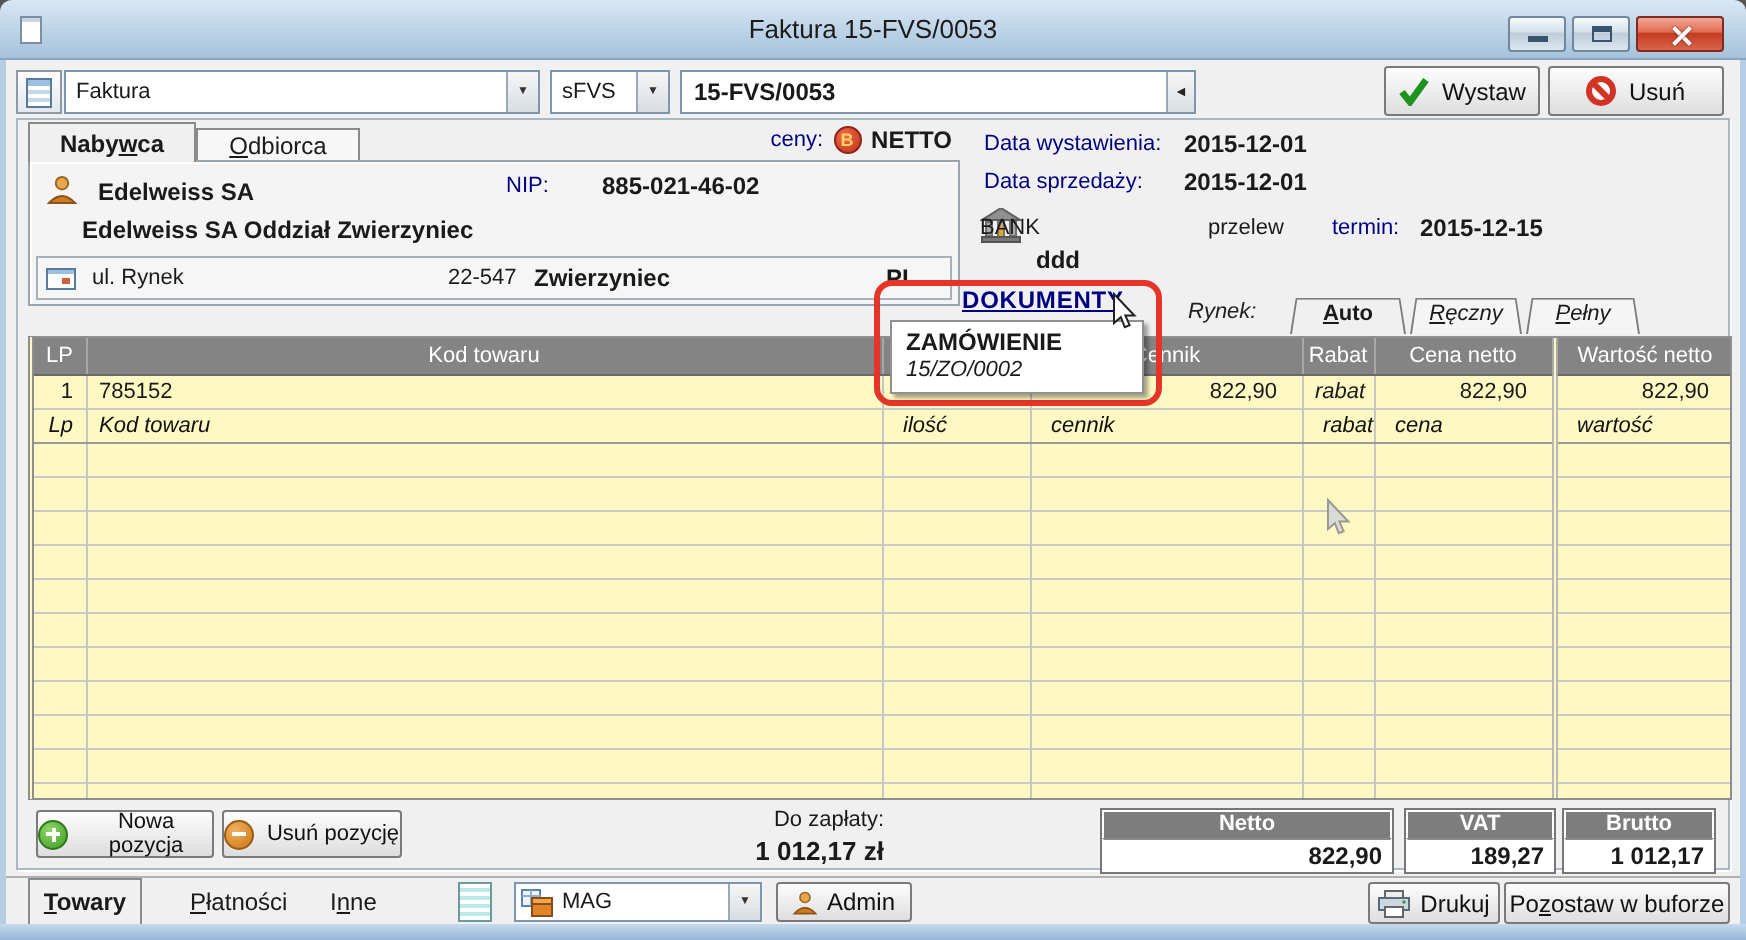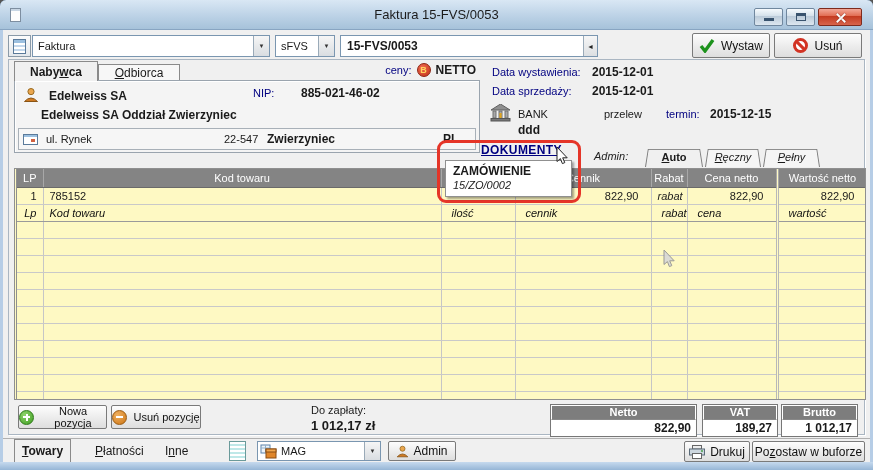--- a/index.html
+++ b/index.html
@@ -93,21 +93,21 @@
   .addr-postal { position:absolute; left:205px; }
   .addr-city { position:absolute; left:248px; font-weight:bold; font-size:12px; }
   .addr-country { position:absolute; left:424px; font-weight:bold; font-size:12px; }
 
   
   .det-label { position:absolute; color:#000080; }
   .det-value { position:absolute; font-weight:bold; font-size:12px; }
   .lbl-issue { left:492px; top:66px; } .val-issue { left:592px; top:65px; }
   .lbl-sale  { left:492px; top:85px; } .val-sale  { left:592px; top:84px; }
   .bank-icon { position:absolute; left:490px; top:104px; }
-  .val-bank { position:absolute; left:518px; top:108px; }
+  .val-bank { position:absolute; left:490px; top:108px; }
   .val-payment { position:absolute; left:604px; top:108px; }
   .lbl-term { left:666px; top:108px; }
   .val-term { left:710px; top:107px; }
   .val-note { position:absolute; left:518px; top:123px; font-weight:bold; font-size:12px; }
   .documents-link { position:absolute; left:481px; top:143px; color:#000080; font-weight:bold;
       font-size:12px; text-decoration:underline; letter-spacing:.4px; }
 
   
   .mode-label { position:absolute; left:594px; top:150px; font-style:italic; color:#222; }
   .ttab { position:absolute; top:147px; height:20px; display:flex; align-items:center; justify-content:center; }
@@ -153,21 +153,21 @@
 
   
   .btn-newitem { position:absolute; left:18px; top:405px; width:89px; height:24px; font-size:11px; }
   .btn-delitem { position:absolute; left:111px; top:405px; width:90px; height:24px; font-size:11px; }
   .plus-icon, .minus-icon { width:15px; height:15px; border-radius:50%; position:relative; flex:0 0 auto; }
   .plus-icon { background:radial-gradient(circle at 35% 30%,#8fd36b,#3f9e22); border:1px solid #2e7a18; }
   .plus-icon::before { content:""; position:absolute; left:3px; top:5.5px; width:7px; height:2px; background:#fff; }
   .plus-icon::after  { content:""; position:absolute; left:5.5px; top:3px; width:2px; height:7px; background:#fff; }
   .minus-icon { background:radial-gradient(circle at 35% 30%,#f0b060,#cd7514); border:1px solid #9a5a10; }
   .minus-icon::before { content:""; position:absolute; left:3px; top:5.5px; width:7px; height:2px; background:#fff; }
-  .due-block { position:absolute; left:311px; top:404px; width:112px; text-align:left; }
+  .due-block { position:absolute; left:330px; top:404px; width:112px; text-align:right; }
   .due-amount { font-weight:bold; font-size:13px; margin-top:2px; }
   .totalbox { position:absolute; top:404px; border:1px solid #777; background:#fff; }
   .totalbox .thead { height:14px; background:#7d7d7d; color:#fff; font-weight:bold; font-size:11px;
       text-align:center; border:1px solid #fff; border-bottom:none; line-height:13px; }
   .totalbox .tval { height:17px; font-weight:bold; font-size:12px; text-align:right; padding:1px 4px 0 0;
       border:1px solid #fff; border-top:1px solid #888; }
   .total-netto { left:550px; width:147px; }
   .total-vat { left:702px; width:76px; }
   .total-brutto { left:781px; width:77px; }
 
@@ -282,21 +282,21 @@
     <rect x="1" y="14.5" width="19" height="2.5" fill="#777" stroke="#555"></rect>
     <rect x="9.4" y="9" width="2.2" height="5" fill="#e0a51f"></rect>
   </svg>
   <span class="val-bank">BANK</span>
   <span class="val-payment">przelew</span>
   <span class="det-label lbl-term">termin:</span>
   <span class="det-value val-term">2015-12-15</span>
   <span class="val-note">ddd</span>
   <a class="documents-link">DOKUMENTY</a>
 
-  <span class="mode-label">Admin:</span>
+  <span class="mode-label">Rynek:</span>
   <div class="ttab ttab-auto">
     <span class="txt"><span class="ac">A</span><span>uto</span></span>
   </div>
   <div class="ttab ttab-reczny">
     <span class="txt"><span class="ac">R</span><span>ęczny</span></span>
   </div>
   <div class="ttab ttab-pelny">
     <span class="txt"><span class="ac">P</span><span>ełny</span></span>
   </div>
 

